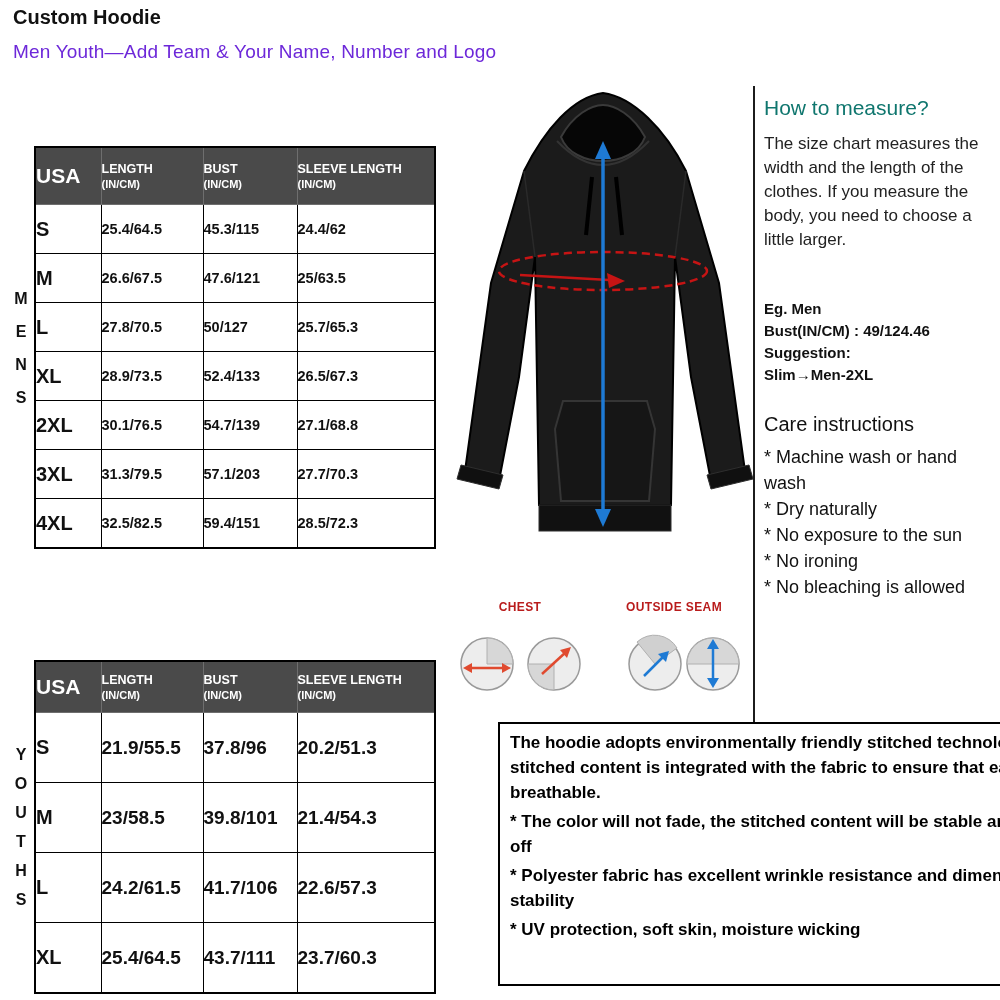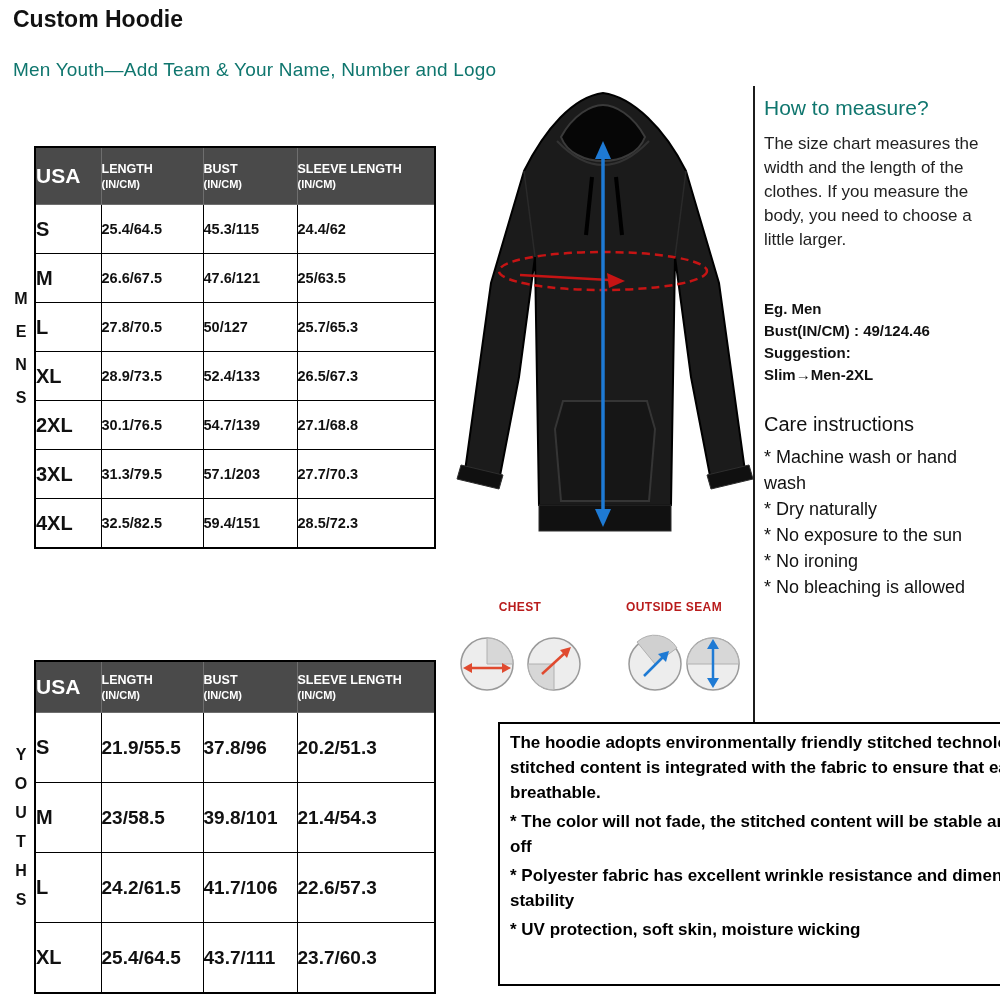--- a/index.html
+++ b/index.html
@@ -1,22 +1,22 @@
 <!DOCTYPE html>
 <html><head>
 <meta charset="utf-8">
 <style>
   html,body{margin:0;padding:0;background:#fff;}
   #canvas{position:relative;width:1000px;height:1000px;background:#fff;overflow:hidden;
           font-family:"Liberation Sans",sans-serif;color:#111;}
 
   
   .page-header{position:absolute;left:13px;top:6px;}
-  .page-title{font-size:23px;font-weight:bold;color:#111;}
-  .page-subtitle{font-size:19px;color:#0f766e;margin-top:26px;letter-spacing:0.2px;}
+  .page-title{font-size:20px;font-weight:bold;color:#111;}
+  .page-subtitle{font-size:19px;color:#6d28d9;margin-top:12px;letter-spacing:0.2px;}
 
   
   .table-block{position:absolute;display:flex;align-items:center;}
   #mens-block{left:8px;top:146px;}
   #youths-block{left:8px;top:660px;}
   .side-label{width:26px;text-align:center;font-weight:bold;font-size:16px;color:#111;}
   #mens-block .side-label{line-height:33px;}
   #youths-block .side-label{line-height:29px;}
   table.size-table{border-collapse:collapse;table-layout:fixed;background:#fff;border:2px solid #000;}
   .size-table th,.size-table td{border:1px solid #000;text-align:left;vertical-align:middle;padding:0;}

